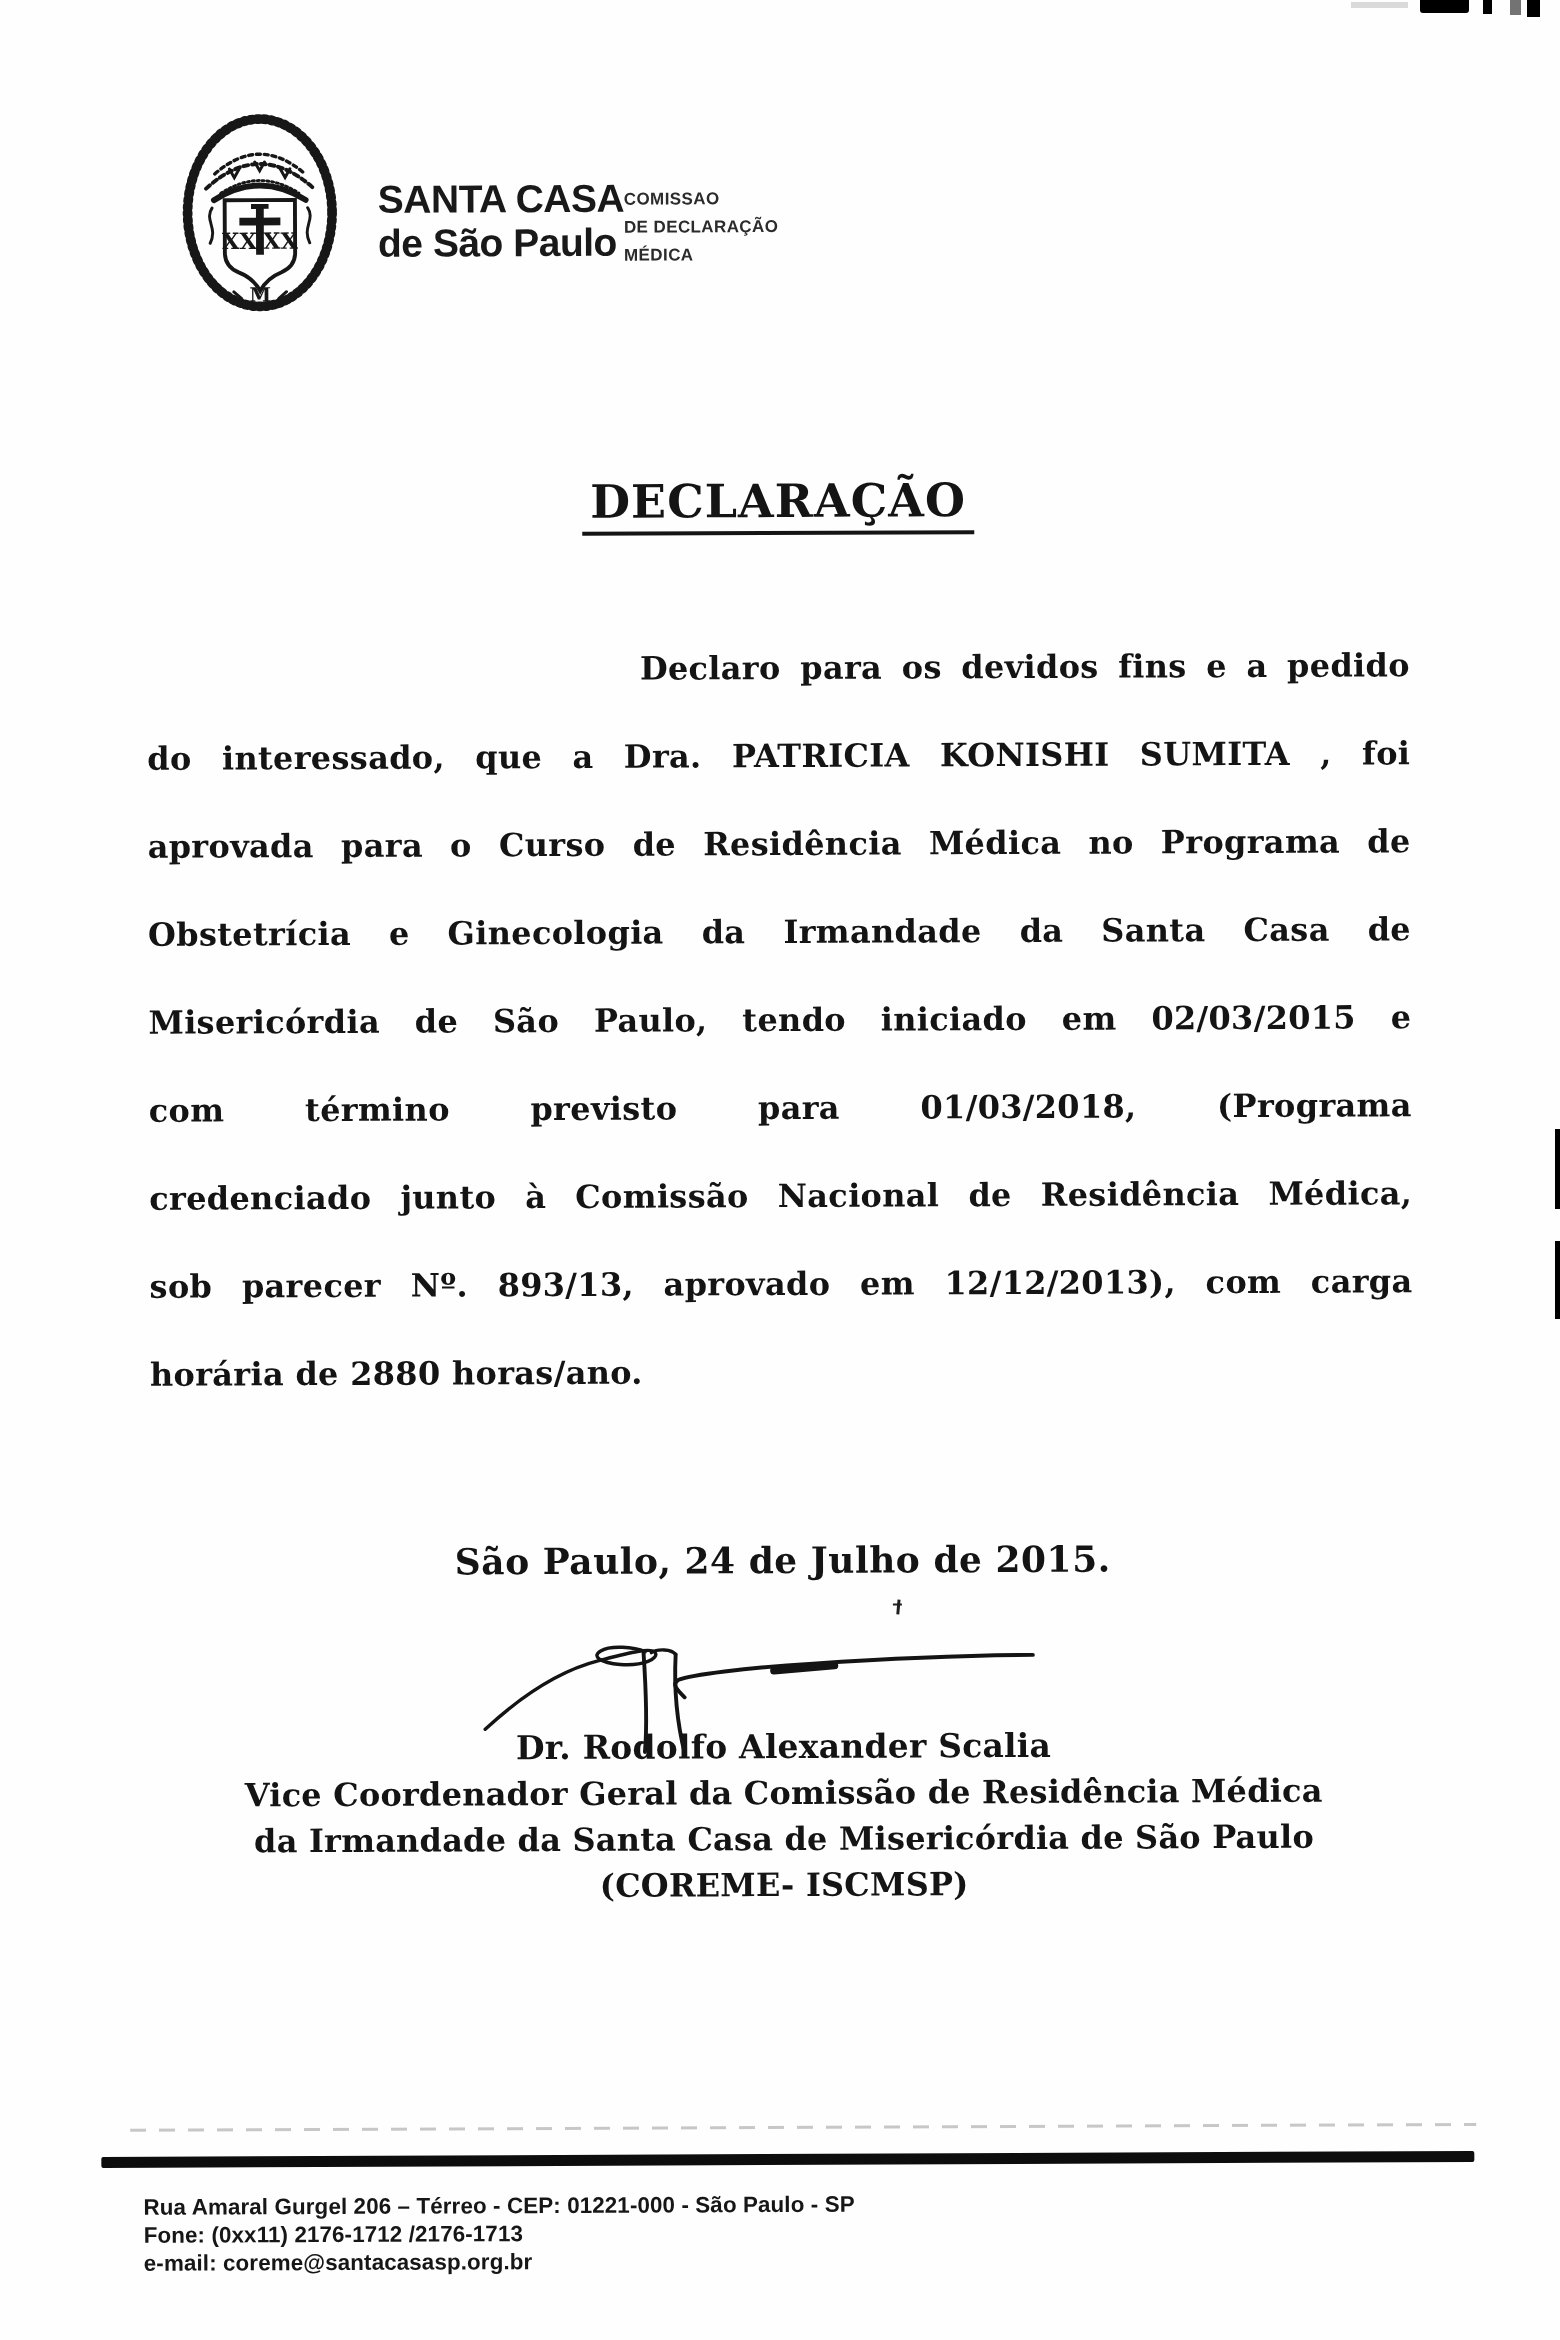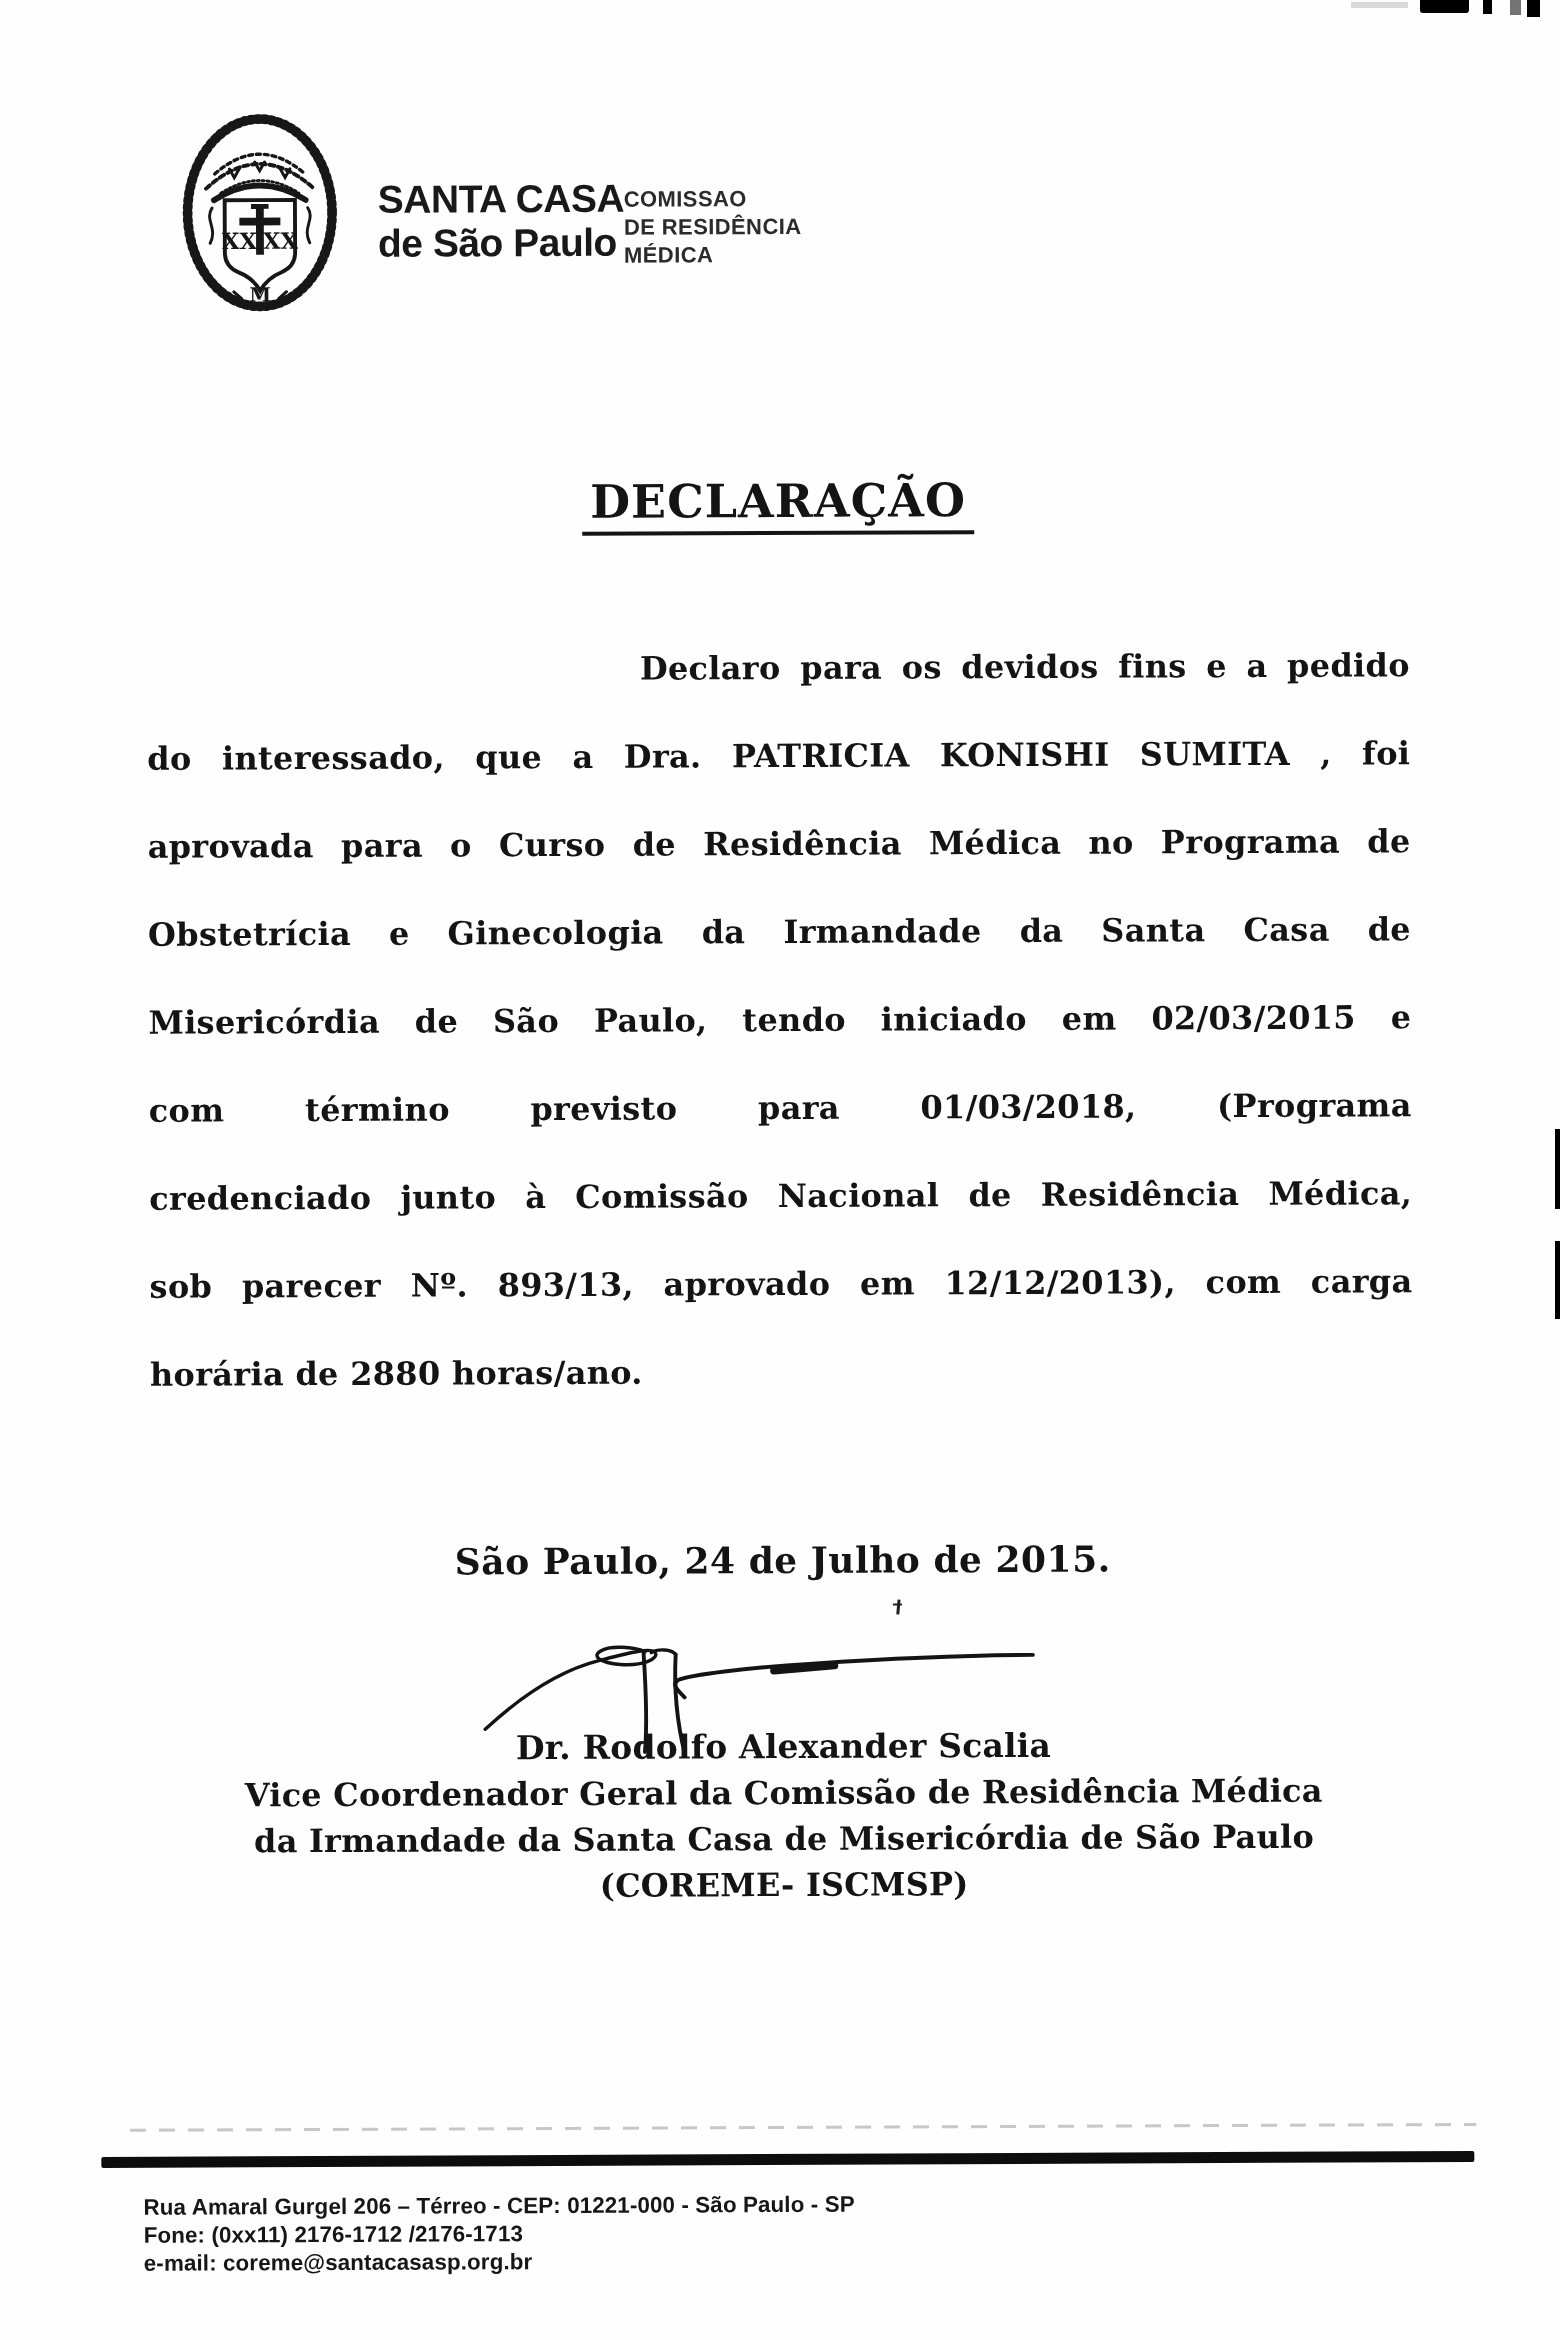--- a/index.html
+++ b/index.html
@@ -13,21 +13,21 @@
   
   .seal { position:absolute; left:182px; top:107px; width:162px; height:207px; }
   .org-name {
     position:absolute; left:381px; top:176px;
     font-family:"Liberation Sans", sans-serif; font-weight:bold;
     font-size:39px; line-height:44px; letter-spacing:-0.5px; color:#191919;
   }
   .dept {
     position:absolute; left:627px; top:185px;
     font-family:"Liberation Sans", sans-serif; font-weight:bold;
-    font-size:22px; line-height:28px; letter-spacing:0.4px; color:#2b2b2b;
+    font-size:17px; line-height:28px; letter-spacing:0.4px; color:#2b2b2b;
   }
 
   
   .title-row { position:absolute; left:0; top:474px; width:1560px; text-align:center; }
   .title-text {
     display:inline-block; font-size:46px; font-weight:bold; letter-spacing:1px;
     border-bottom:4.9px solid #141414; padding:0 7.8px 2.9px;
   }
 
   
@@ -110,21 +110,21 @@
       </g>
     </svg>
 
     <div class="org-name">
       <div>SANTA CASA</div>
       <div>de São Paulo</div>
     </div>
 
     <div class="dept">
       <div>COMISSAO</div>
-      <div>DE RESIDÊNCIA</div>
+      <div>DE DECLARAÇÃO</div>
       <div>MÉDICA</div>
     </div>
 
     <div class="title-row">
       <span class="title-text">DECLARAÇÃO</span>
     </div>
 
     <div class="body-text">
       <div class="bline bline-first">Declaro para os devidos fins e a pedido</div>
       <div class="bline">do interessado, que a Dra. PATRICIA KONISHI SUMITA , foi</div>

